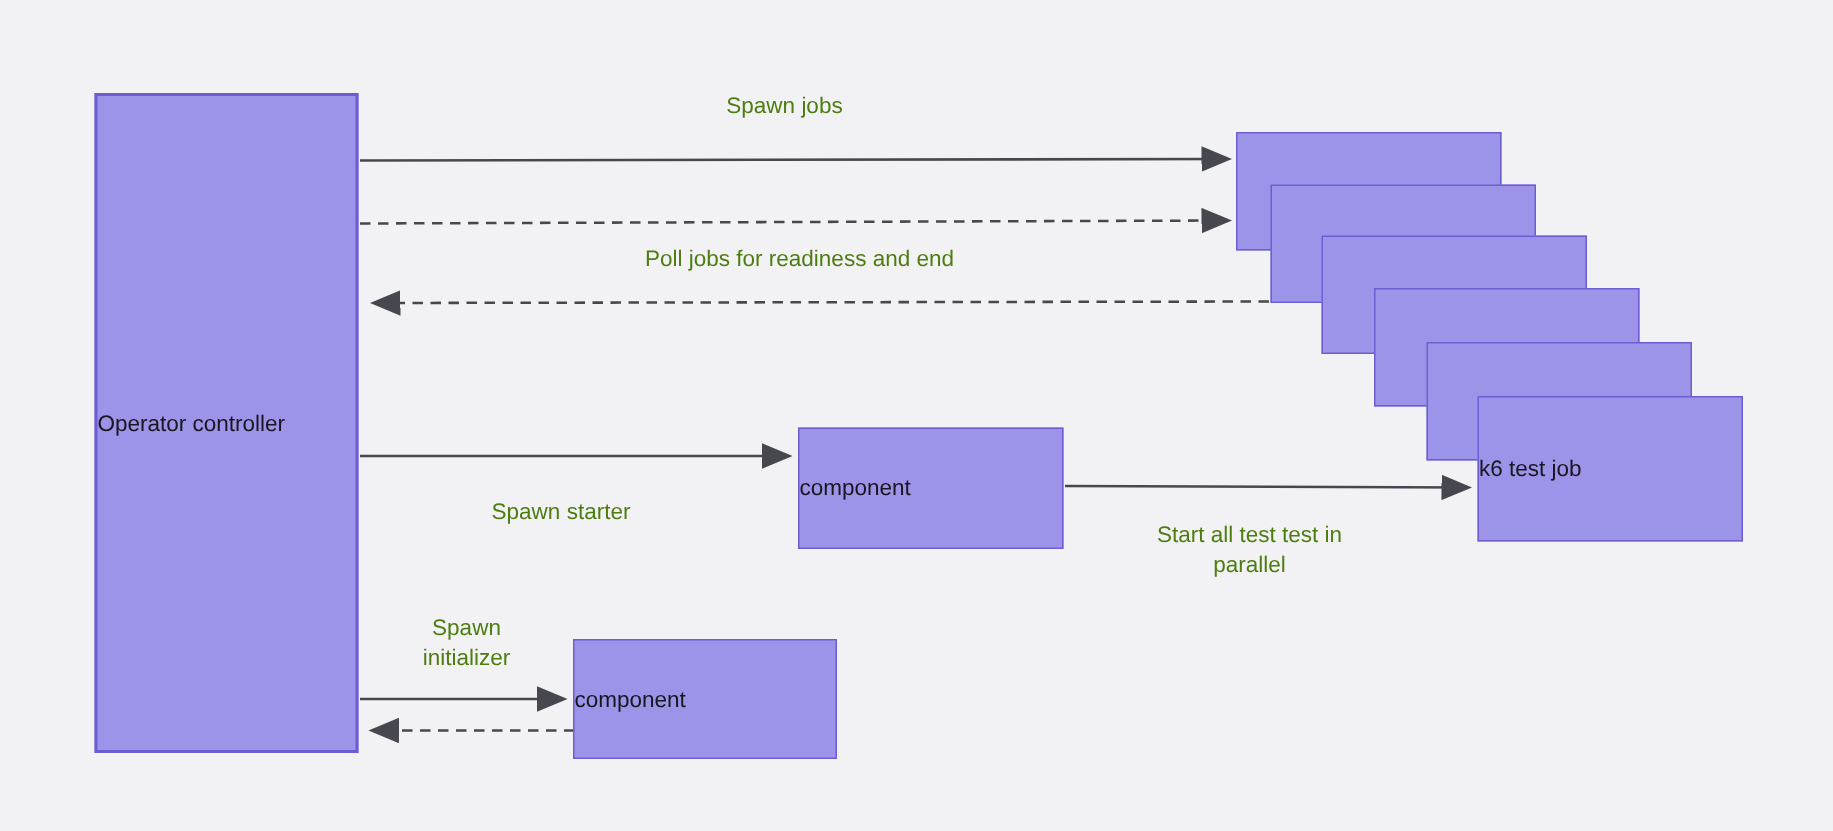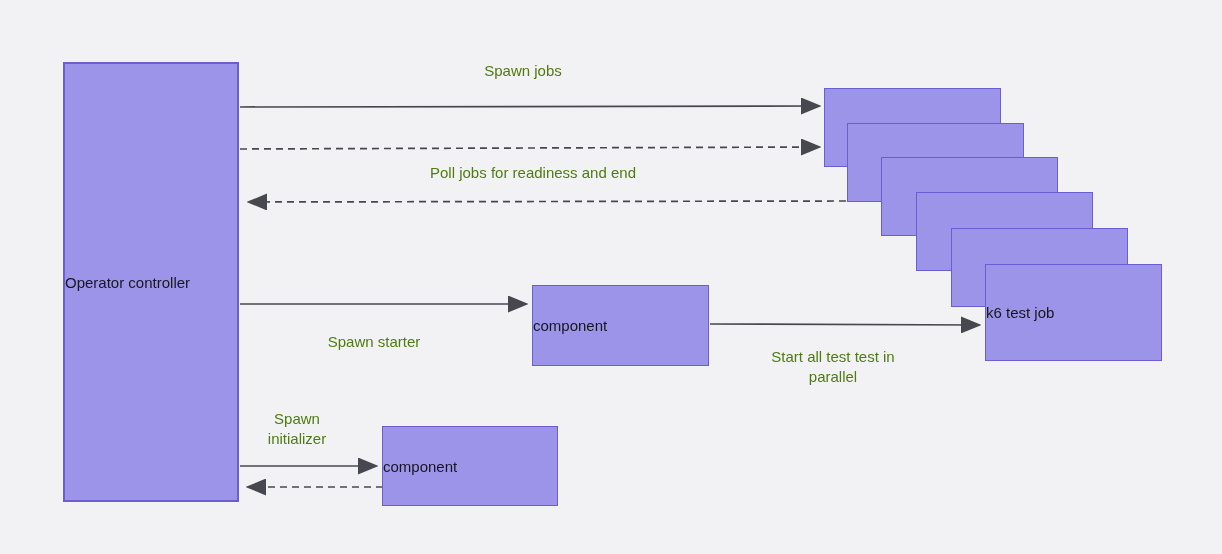--- a/index.html
+++ b/index.html
@@ -81,15 +81,15 @@
   </div>
 
   <div class="node" style="left:382px; top:426px; width:176px; height:80px;">
     <span>component</span>
   </div>
 
   <div class="edge-label" style="left:448px; top:61px; width:150px;">Spawn jobs</div>
   <div class="edge-label" style="left:403px; top:163px; width:260px;">Poll jobs for readiness and end</div>
   <div class="edge-label" style="left:294px; top:320px; width:160px;margin-top:12px;">Spawn starter</div>
   <div class="edge-label" style="left:748px; top:347px; width:170px;">Start all test test in parallel</div>
-  <div class="edge-label" style="left:252px; top:409px; width:90px;text-align:center;">Spawn initializer</div>
+  <div class="edge-label" style="left:266px; top:409px; width:90px;text-align:center;">Spawn initializer</div>
 
 </div>
 
 </body></html>

